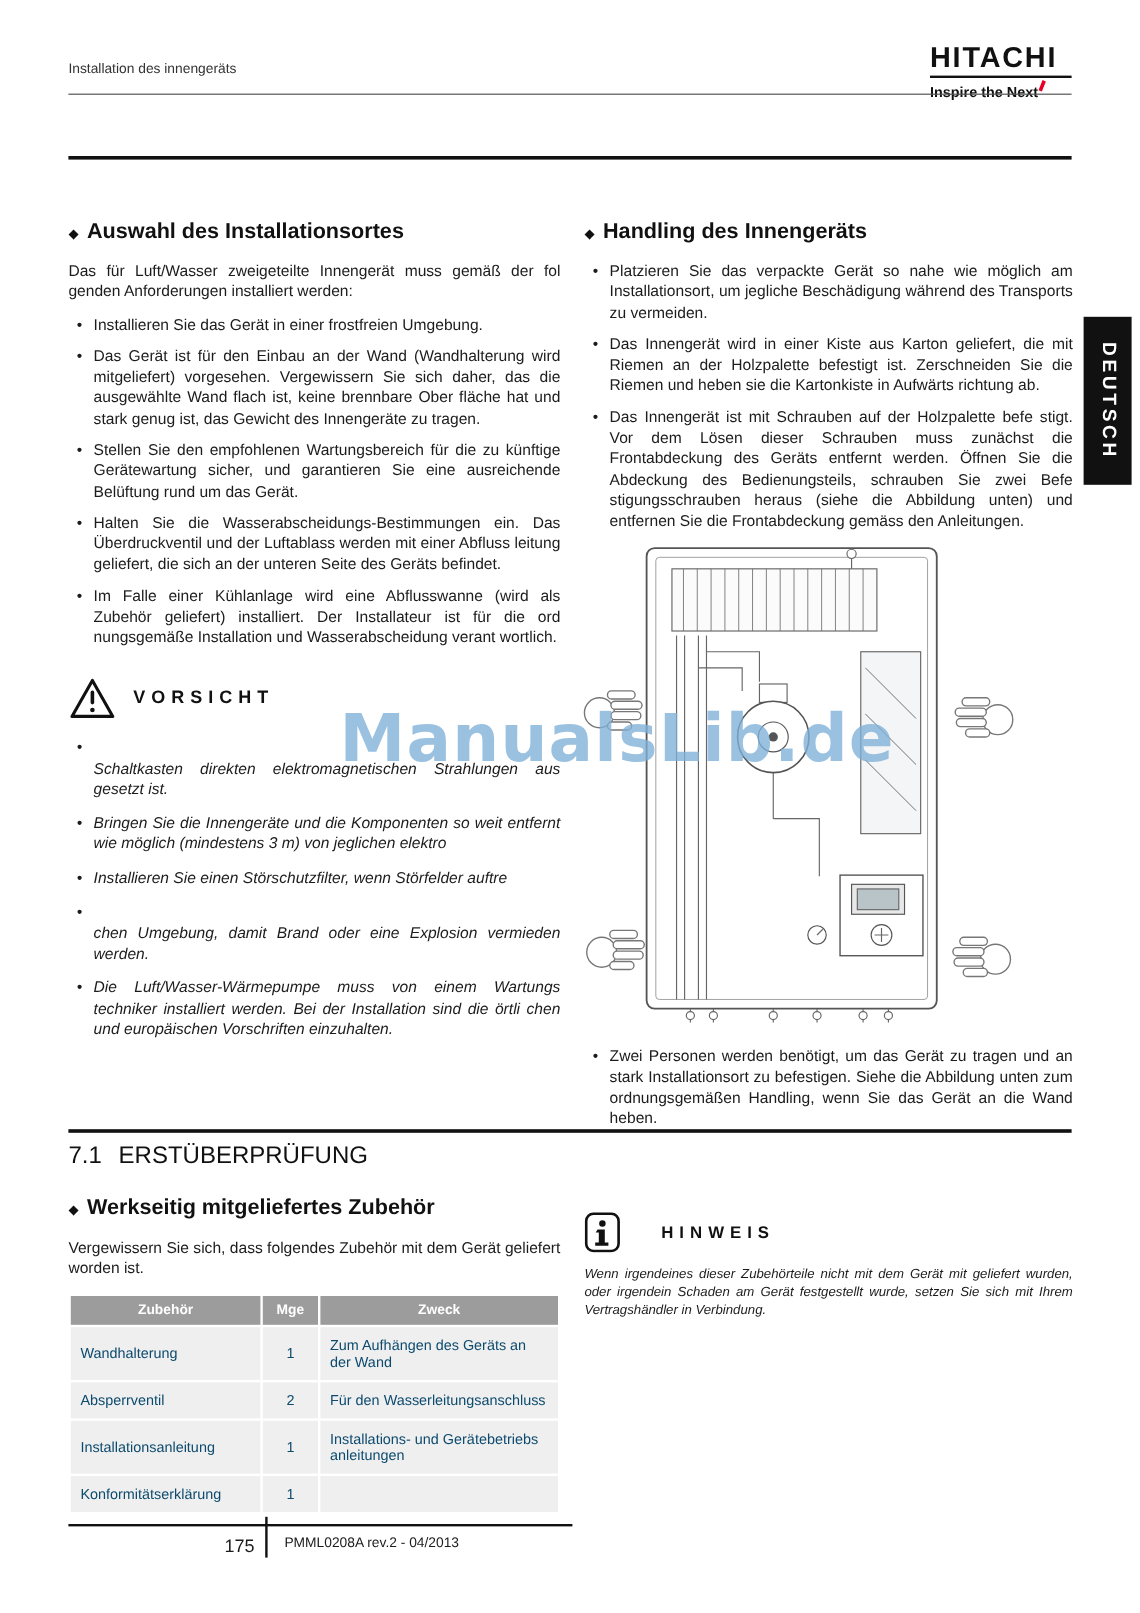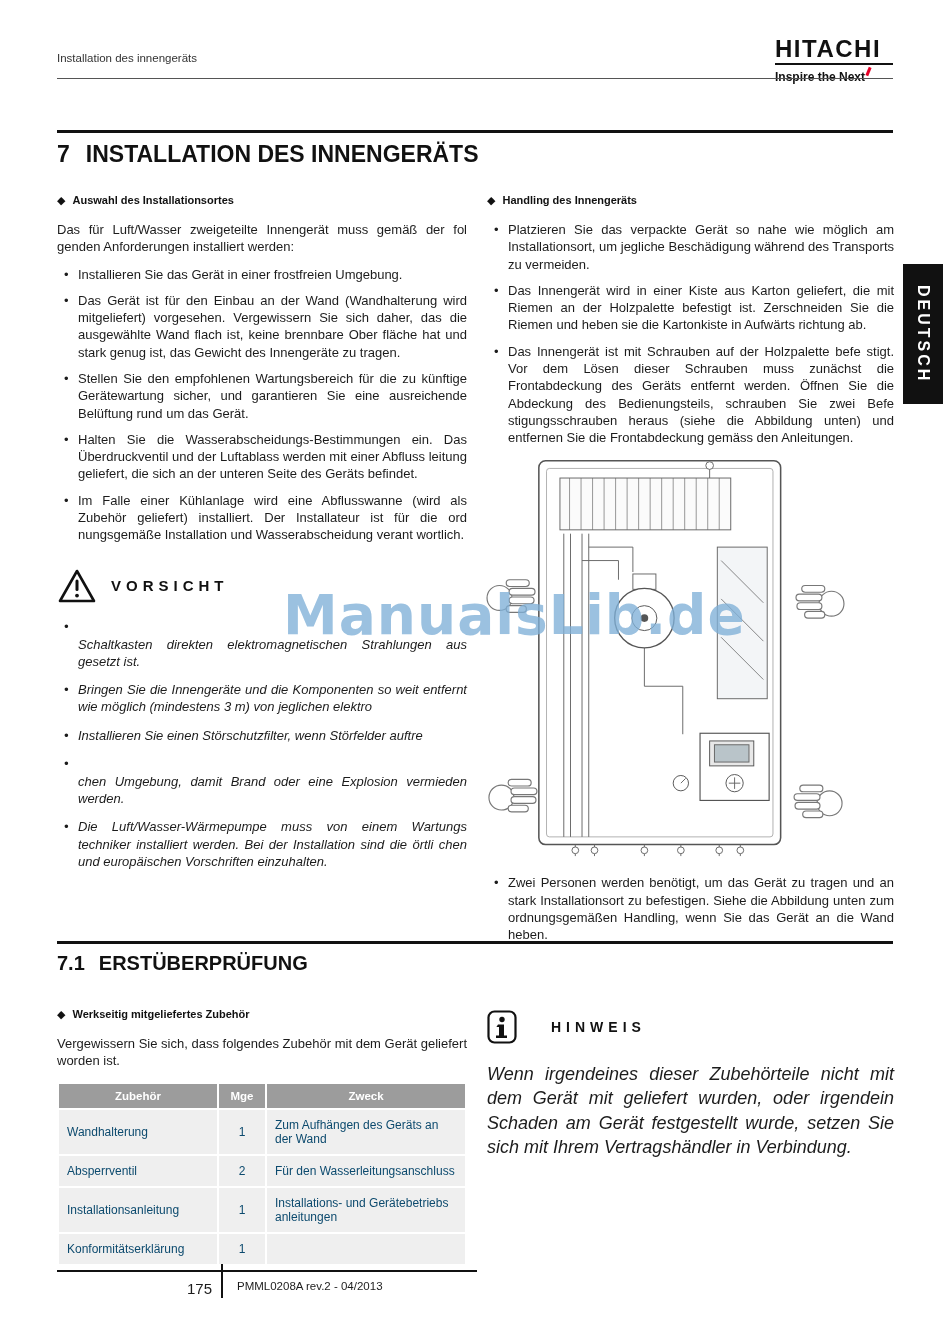--- a/index.html
+++ b/index.html
@@ -16,21 +16,21 @@
   .logo-tag{border-top:2px solid #111;margin-top:1px;padding-top:2px;font-size:12px;font-weight:bold;color:#111;white-space:nowrap;}
   .logo-accent{display:inline-block;width:3px;height:9px;background:#e60027;transform:rotate(22deg);margin-left:2px;vertical-align:super;}
   .hdr-rule{position:absolute;top:78px;left:57px;width:836px;height:1px;background:#555;}
   
   .title-rule{position:absolute;top:130px;left:57px;width:836px;height:3px;background:#111;}
   .sec-title{position:absolute;top:141px;left:57px;font-size:23px;font-weight:bold;color:#111;}
   .sec-title .num{margin-right:16px;}
   
   .col-left{position:absolute;top:182px;left:57px;width:410px;}
   .col-right{position:absolute;top:182px;left:487px;width:407px;}
-  h3.diamond{font-size:11px;font-weight:bold;margin:12px 0 14px 0;color:#111;}
+  h3.diamond{font-size:18px;font-weight:bold;margin:0 0 14px 0;color:#111;}
   h3.diamond::before{content:"\25C6  ";font-size:11px;letter-spacing:2px;}
   p.body{font-size:13px;line-height:1.33;text-align:justify;margin:0 0 10px 0;}
   ul.bullets{list-style:none;margin:6px 0 0 0;padding:0;}
   ul.bullets li{position:relative;padding-left:21px;margin-bottom:9px;font-size:13px;line-height:1.33;text-align:justify;}
   ul.bullets li::before{content:"\2022";position:absolute;left:7px;top:0;}
   
   .caution{margin-top:24px;}
   .caution-head{display:flex;align-items:center;gap:14px;margin-bottom:14px;}
   .caution-label{font-size:15px;font-weight:bold;letter-spacing:5px;color:#111;}
   ul.cbullets li{font-style:italic;margin-bottom:11px;}
@@ -43,33 +43,33 @@
     font-size:55px;font-weight:bold;letter-spacing:1px;
     color:#7fb0d8;opacity:.78;font-family:"DejaVu Sans",sans-serif;
     pointer-events:none;
   }
   
   .lang-tab{position:absolute;top:264px;left:903px;width:40px;height:140px;background:#111;
     display:flex;align-items:center;justify-content:center;}
   .lang-tab span{writing-mode:vertical-rl;color:#fff;font-size:16px;font-weight:bold;letter-spacing:3px;}
   
   .rule2{position:absolute;top:941px;left:57px;width:836px;height:3px;background:#111;}
-  .sec71-title{position:absolute;top:952px;left:57px;font-size:20px;font-weight:bold;color:#111;}
+  .sec71-title{position:absolute;top:952px;left:57px;font-size:20px;font-weight:normal;color:#111;}
   .sec71-title .num{margin-right:14px;}
   .col-bl{position:absolute;top:996px;left:57px;width:410px;}
   .col-br{position:absolute;top:1010px;left:487px;width:407px;}
   
   table.acc{border-collapse:separate;border-spacing:2px;width:100%;margin-top:12px;background:#fff;}
   table.acc th{background:#9c9c9c;color:#fff;font-size:11.5px;font-weight:bold;padding:6px 8px;text-align:center;}
   table.acc td{background:#efefef;font-size:12px;padding:8px 8px;vertical-align:middle;text-align:left;color:#0c4a6e;}
   table.acc td.qty{text-align:center;}
   
   .note-head{display:flex;align-items:center;gap:14px;margin-bottom:10px;}
   .note-label{font-size:14px;font-weight:bold;letter-spacing:5px;color:#111;padding-left:20px;}
-  .note-text{font-size:18px;line-height:1.35;font-style:italic;text-align:justify;}
+  .note-text{font-size:11px;line-height:1.35;font-style:italic;text-align:justify;}
   
   .footer-rule{position:absolute;top:1270px;left:57px;width:420px;height:2px;background:#111;}
   .footer{position:absolute;top:1272px;left:57px;width:600px;height:40px;}
   .footer-page{position:absolute;left:130px;top:8px;font-size:15px;}
   .footer-bar{position:absolute;left:164px;top:-8px;width:2px;height:34px;background:#111;}
   .footer-doc{position:absolute;left:180px;top:8px;font-size:11.5px;}
   svg line, svg path.ln{stroke:#666;fill:none;}
 </style>
 </head>
 <body>
@@ -77,23 +77,20 @@
 <div class="page">
 
   <div class="hdr-left">Installation des innengeräts</div>
   <div class="logo">
     <div class="logo-word">HITACHI</div>
     <div class="logo-tag"><span>Inspire the Next</span><span class="logo-accent"></span></div>
   </div>
   <div class="hdr-rule"></div>
 
   <div class="title-rule"></div>
-  <div class="sec-title">
-    <span class="num">7</span><span>INSTALLATION DES INNENGERÄTS</span>
-  </div>
 
   <div class="col-left">
     <h3 class="diamond">Auswahl des Installationsortes</h3>
     <p class="body">Das für Luft/Wasser zweigeteilte Innengerät muss gemäß der fol genden Anforderungen installiert werden:</p>
     <ul class="bullets">
       <li>Installieren Sie das Gerät in einer frostfreien Umgebung.</li>
       <li>Das Gerät ist für den Einbau an der Wand (Wandhalterung wird mitgeliefert) vorgesehen. Vergewissern Sie sich daher, das die ausgewählte Wand flach ist, keine brennbare Ober fläche hat und stark genug ist, das Gewicht des Innengeräte zu tragen.</li>
       <li>Stellen Sie den empfohlenen Wartungsbereich für die zu künftige Gerätewartung sicher, und garantieren Sie eine ausreichende Belüftung rund um das Gerät.</li>
       <li>Halten Sie die Wasserabscheidungs-Bestimmungen ein. Das Überdruckventil und der Luftablass werden mit einer Abfluss leitung geliefert, die sich an der unteren Seite des Geräts befindet.</li>
       <li>Im Falle einer Kühlanlage wird eine Abflusswanne (wird als Zubehör geliefert) installiert. Der Installateur ist für die ord nungsgemäße Installation und Wasserabscheidung verant wortlich.</li>

